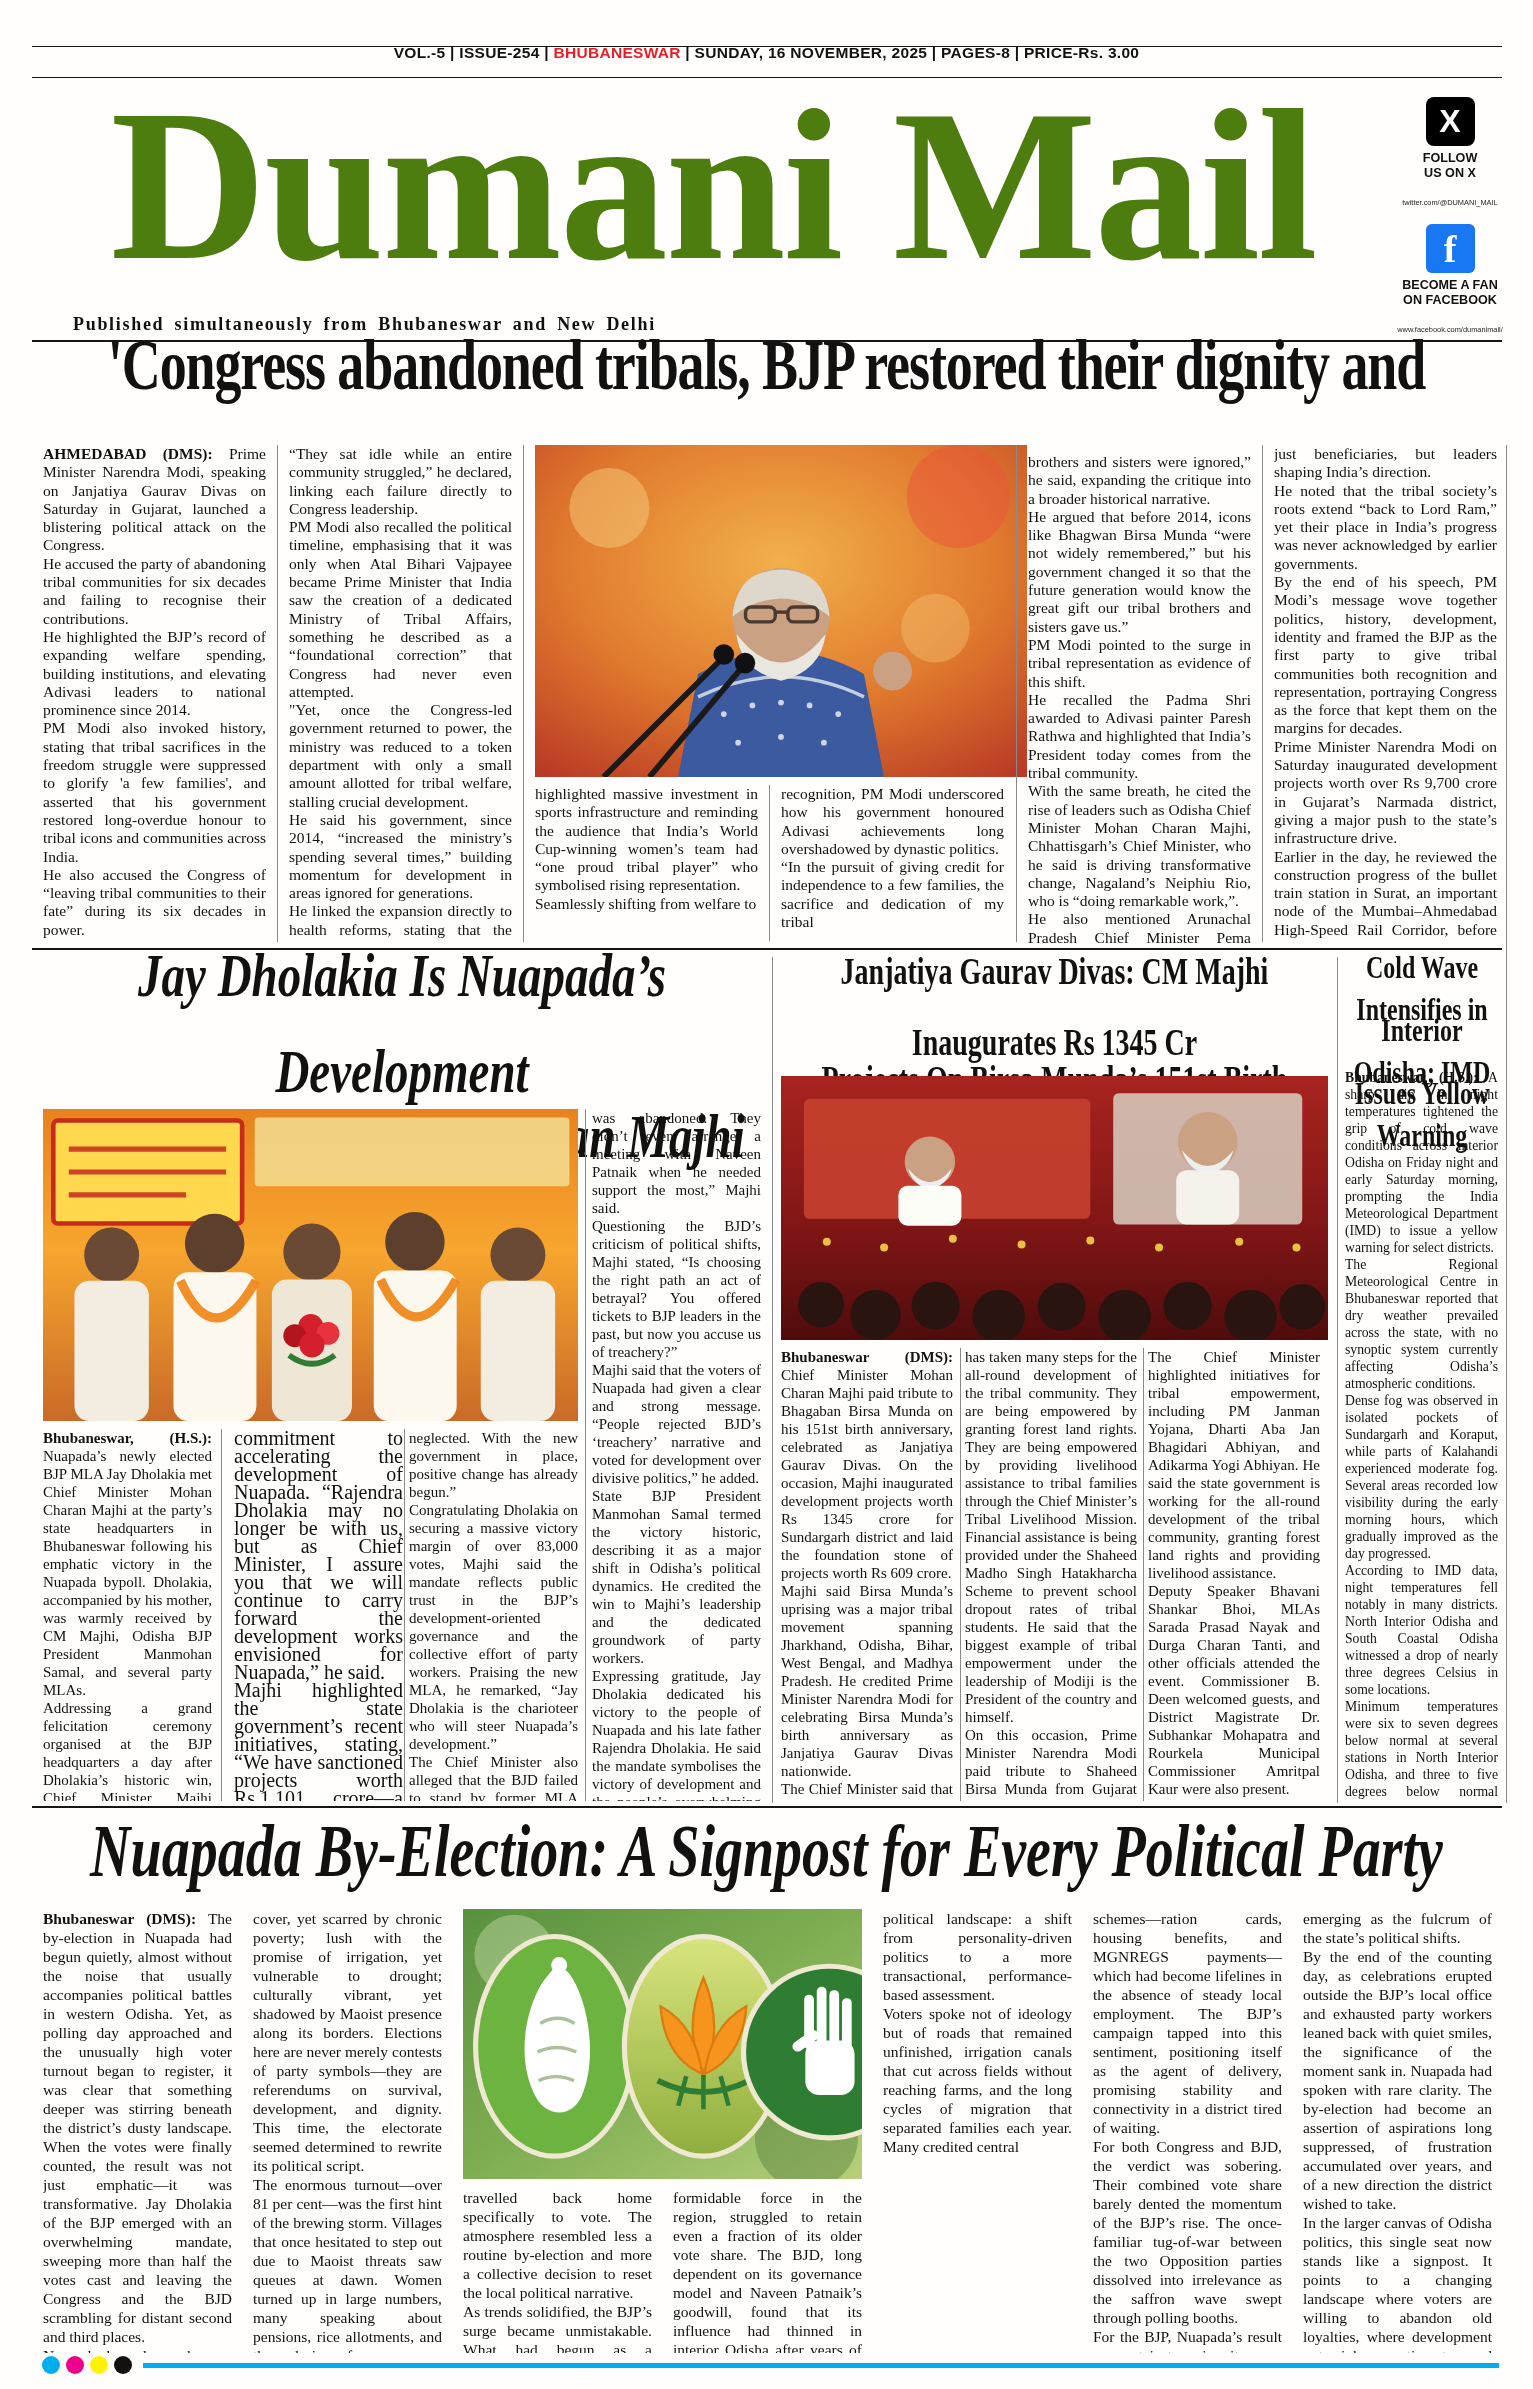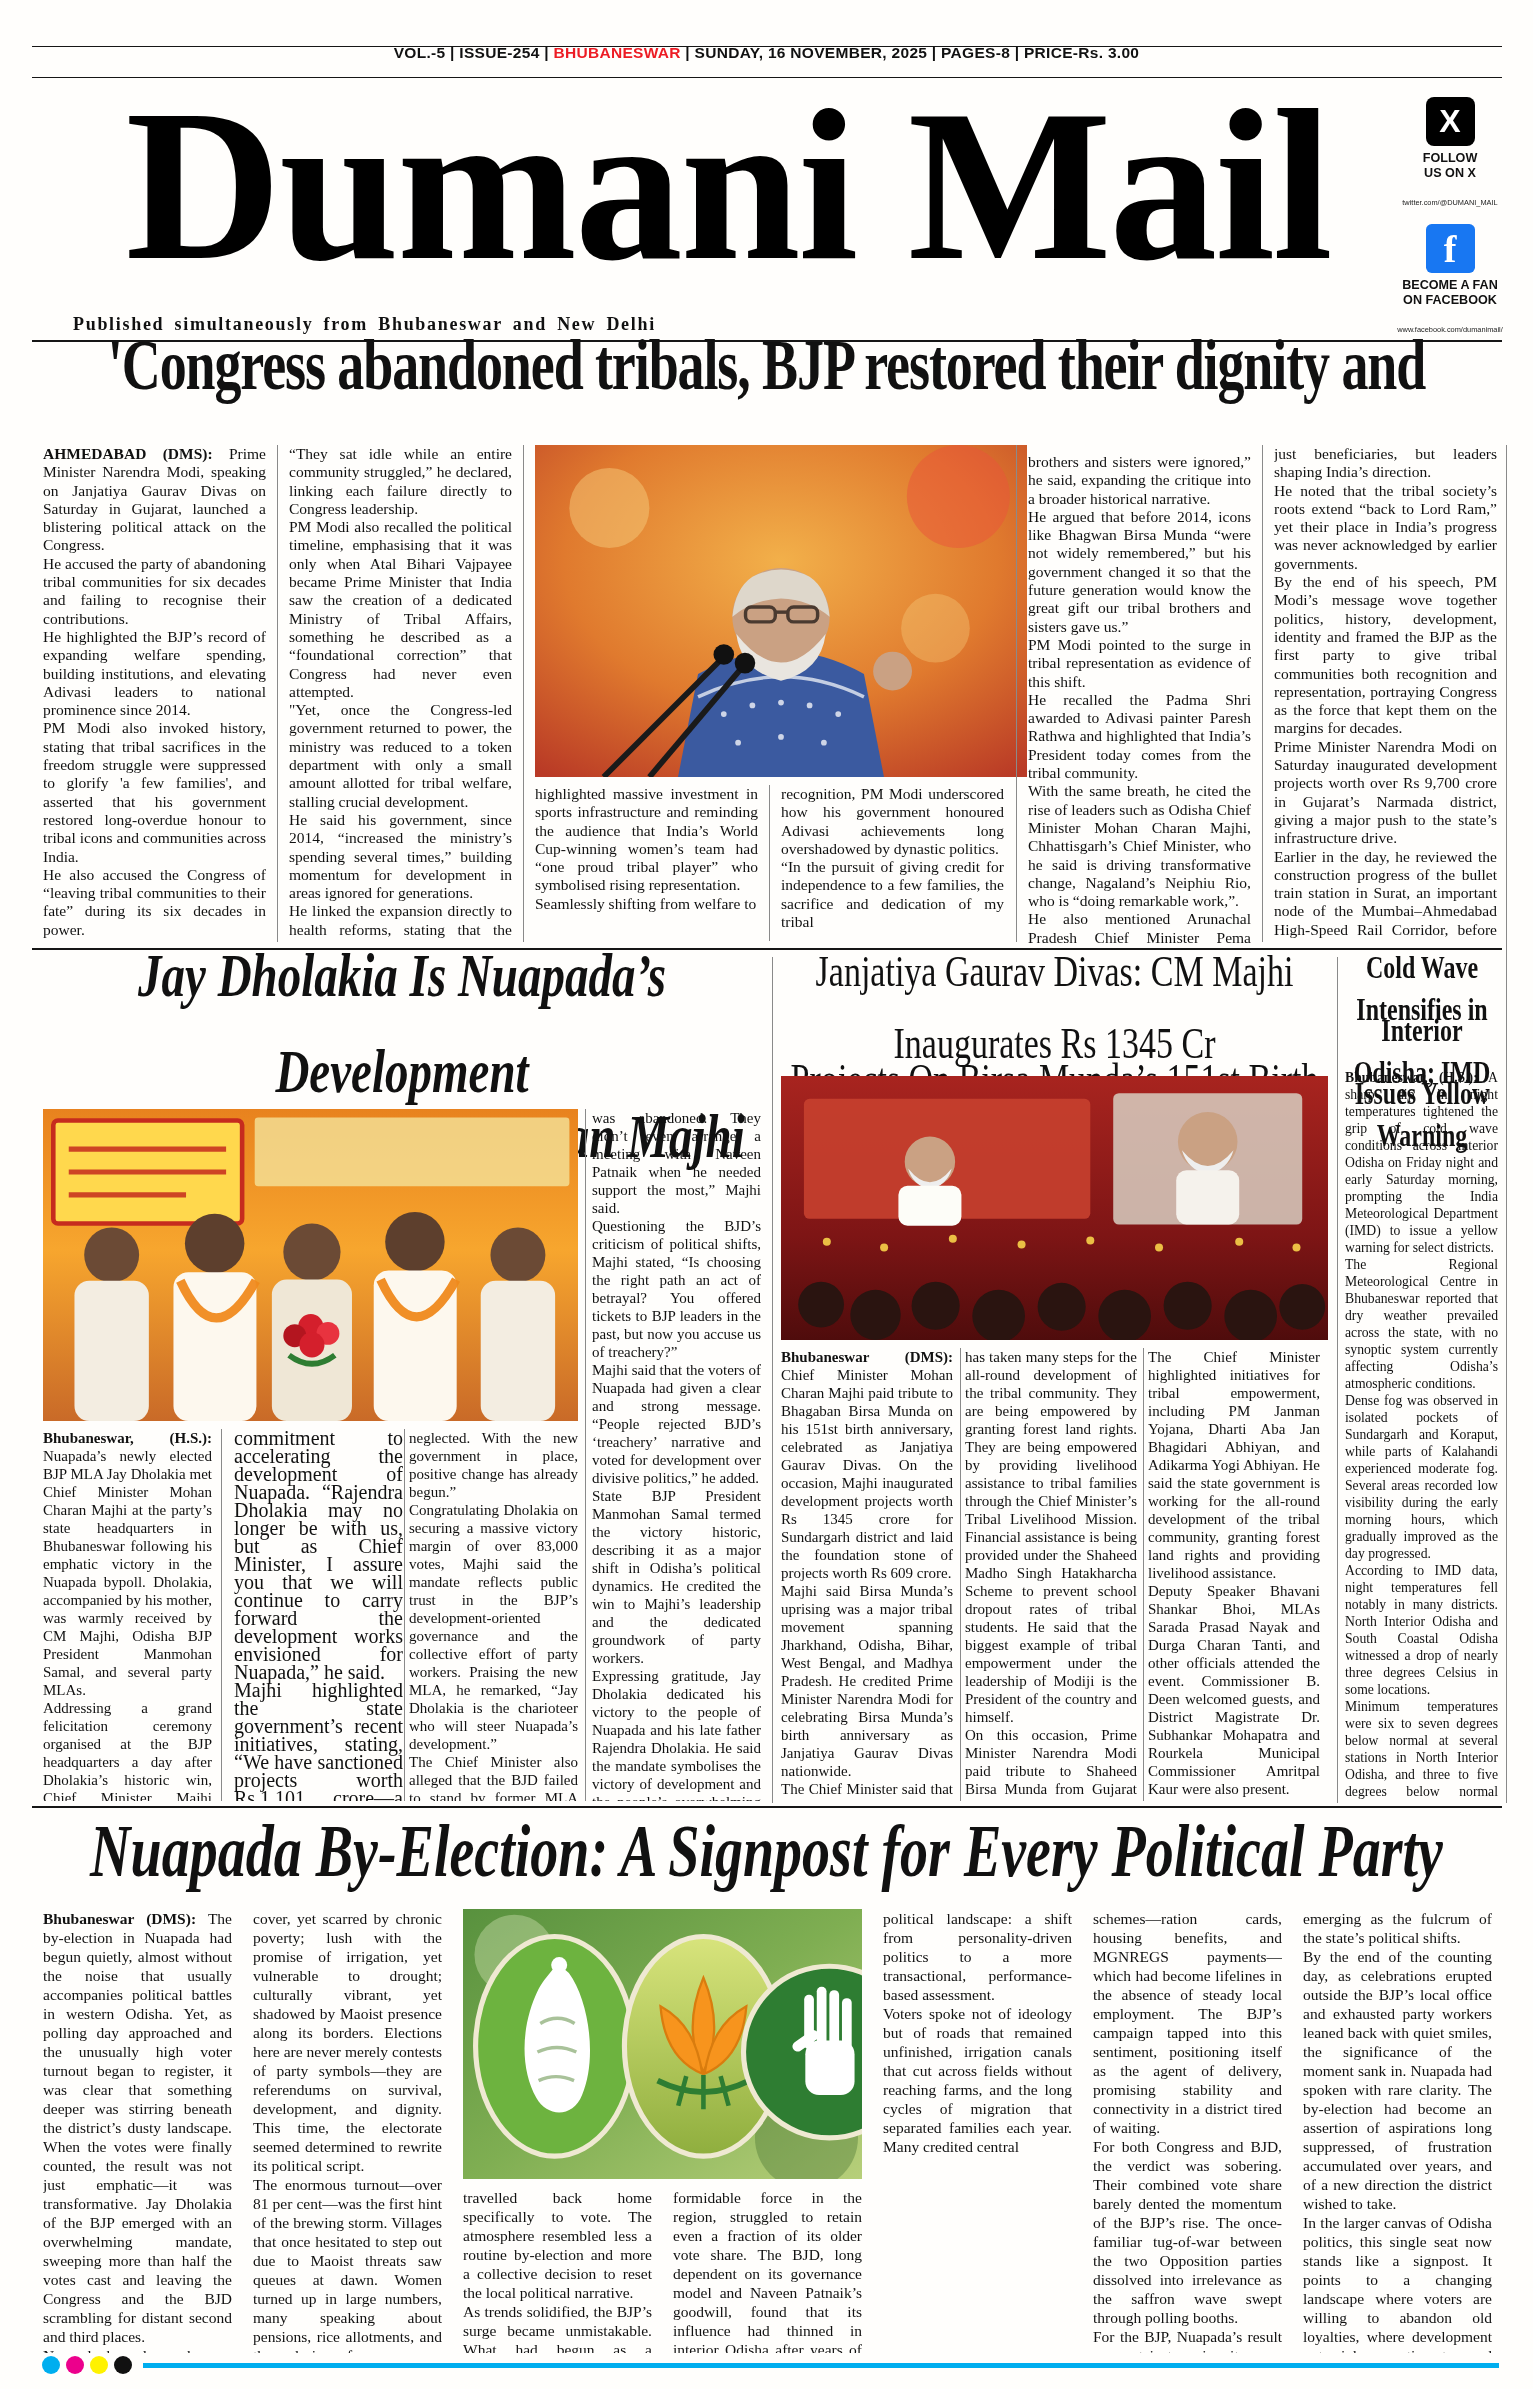--- a/index.html
+++ b/index.html
@@ -8,22 +8,22 @@
   .sans{font-family:"Liberation Sans","DejaVu Sans",sans-serif;margin-top:24px;}
   .abs{position:absolute;}
   .ctr{text-align:center;}
   .hrule{position:absolute;background:#161616;height:1.7px;}
   .vrule{position:absolute;background:#8a8a8a;width:1.1px;}
   .col{position:absolute;text-align:justify;white-space:pre-line;overflow:hidden;
        font-size:15.5px;line-height:18.3px;}
   .col .dl{font-weight:bold;}
   .topline{position:absolute;left:0;right:0;text-align:center;font-weight:bold;font-size:15.5px;letter-spacing:0.3px;}
   .red{color:#ED1C24;}
-  .mast-title{position:absolute;left:87px;top:69px;width:1282px;height:240px;text-align:center;
-      font-weight:bold;font-size:216px;line-height:234px;color:#000000;letter-spacing:-2.3px;}
+  .mast-title{position:absolute;left:72px;top:69px;width:1282px;height:240px;text-align:center;
+      font-weight:bold;font-size:216px;line-height:234px;color:#4d7c0f;letter-spacing:-2.3px;}
   .tagline{position:absolute;left:73px;top:314px;width:1282px;text-align:left;font-weight:bold;
       font-size:18px;letter-spacing:1.7px;word-spacing:4px;}
   .hl-line{display:block;text-align:center;}
   .hl-span{display:inline-block;transform:scaleY(1.32);transform-origin:center 72%;}
   .hl-main{font-weight:bold;font-size:54px;line-height:90px;letter-spacing:-1.1px;}
   .hl-ital{font-style:italic;font-weight:bold;}
   .social{position:absolute;left:1393px;width:114px;text-align:center;}
   .sicon{width:49px;height:49px;margin:0 auto;border-radius:8px;display:flex;align-items:center;justify-content:center;
          color:#fff;font-weight:bold;}
   .slabel{font-weight:bold;font-size:12.6px;line-height:15px;white-space:pre-line;margin-top:4.6px;}
@@ -206,21 +206,21 @@
 Majhi said that the voters of Nuapada had given a clear and strong message. “People rejected BJD’s ‘treachery’ narrative and voted for development over divisive politics,” he added.
 State BJP President Manmohan Samal termed the victory historic, describing it as a major shift in Odisha’s political dynamics. He credited the win to Majhi’s leadership and the dedicated groundwork of party workers.
 Expressing gratitude, Jay Dholakia dedicated his victory to the people of Nuapada and his late father Rajendra Dholakia. He said the mandate symbolises the victory of development and the people’s overwhelming support for the BJP’s vision for the district.</span></div>
 
   <div class="vrule" style="left:221px;top:1429px;height:372px;"></div>
   <div class="vrule" style="left:404px;top:1429px;height:372px;"></div>
   <div class="vrule" style="left:585px;top:1109px;height:692px;"></div>
   <div class="vrule" style="left:772px;top:957px;height:846px;"></div>
   <div class="vrule" style="left:1337px;top:957px;height:846px;"></div>
 
-  <div class="abs" style="left:781px;top:961px;width:547px;font-weight:normal;font-size:34px;line-height:54px;">
+  <div class="abs" style="left:781px;top:961px;width:547px;font-weight:bold;font-size:28px;line-height:54px;">
     <span class="hl-line"><span class="hl-span">Janjatiya Gaurav Divas: CM Majhi Inaugurates Rs 1345 Cr</span></span>
     <span class="hl-line"><span class="hl-span">Projects On Birsa Munda’s 151st Birth Anniversary</span></span>
   </div>
 
   <div class="photo" style="left:781px;top:1076px;width:547px;height:264px;">
     <svg viewBox="0 0 955 462" preserveAspectRatio="none">
       <defs>
         <linearGradient id="gjan" x1="0" y1="0" x2="0" y2="1">
           <stop offset="0%" stop-color="#a8241f"></stop>
             <stop offset="60%" stop-color="#7e1515"></stop>

